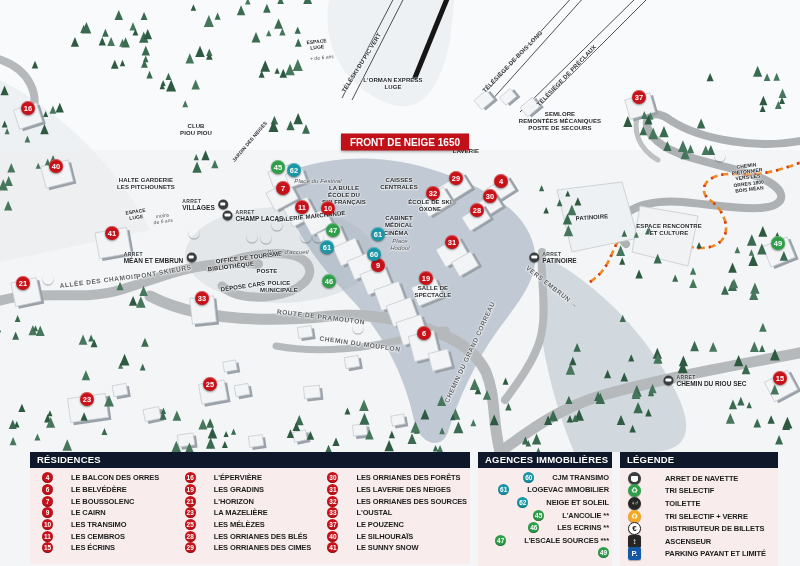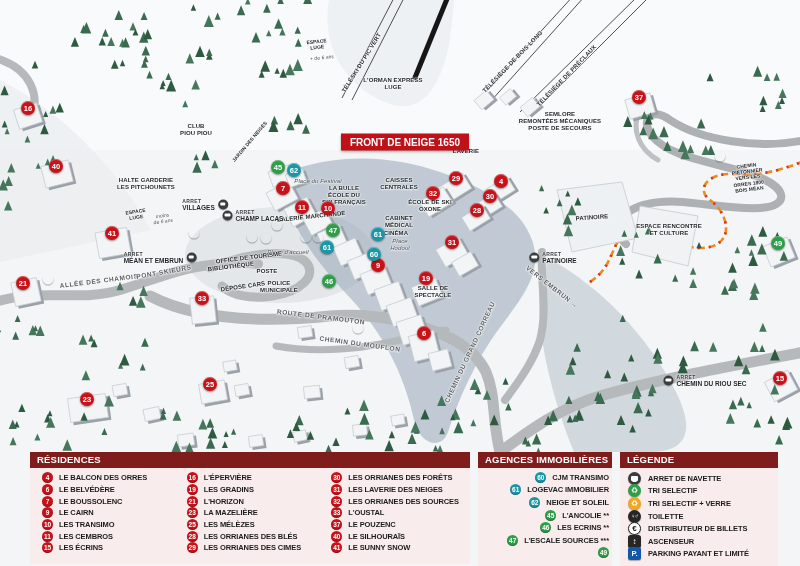--- a/index.html
+++ b/index.html
@@ -58,44 +58,44 @@
   .stop.icon-right{flex-direction:row-reverse;}
   .stop .ic{width:10px;height:10px;}
   .stop .ic::before{width:5.5px;height:3.5px;}
   .stop-txt{display:flex;flex-direction:column;line-height:1.05;
     text-shadow:0 0 2px #fff,0 0 2px #fff;}
   .stop-txt .arret{font:bold 5px "Liberation Sans",sans-serif;font-style:normal;color:#3a3f42;letter-spacing:.4px;}
   .stop-txt b{font:bold 6.5px "Liberation Sans",sans-serif;color:#1f2326;white-space:nowrap;}
 
   
   .legend-panel{position:absolute;}
-  .panel-head{height:16px;background:#7f1d1d;color:#fff;
+  .panel-head{height:16px;background:#0f172a;color:#fff;
     font:bold 9.5px/16px "Liberation Sans",sans-serif;padding-left:7px;letter-spacing:.2px;}
   .panel-body{background:rgba(248,235,235,.96);padding:4px 3px 5px 3px;}
   .res-cols{display:flex;}
   .res-col{flex:1;}
-  .row{display:flex;align-items:center;gap:6px;height:11.7px;padding-left:9px;}
+  .row{display:flex;align-items:center;gap:18px;height:11.7px;padding-left:9px;}
   .badge{width:11px;height:11px;border-radius:50%;color:#fff;flex:none;
     font:bold 6.5px "Liberation Sans",sans-serif;display:flex;align-items:center;justify-content:center;
     box-shadow:inset 0 -1px 1px rgba(0,0,0,.3);}
   .badge.red{background:#c8121a;}
   .badge.teal{background:#1b96a6;}
   .badge.green{background:#2f9e49;}
   .lbl{font:bold 7.5px "Liberation Sans",sans-serif;color:#1c1c1c;white-space:nowrap;letter-spacing:-.1px;}
   .residences-panel{left:30px;top:452px;width:440px;}
   .residences-panel .panel-body{height:87px;}
   .agences-panel{left:478px;top:452px;width:134px;}
   .agences-panel .row{height:12.6px;padding-left:5px;justify-content:flex-end;}
   .agences-panel .panel-body{padding:3px 3px 4px;height:95px;}
   .hotels-head{display:flex;align-items:flex-end;margin:1px 0 2px;}
   .hotels-line{flex:1;height:2px;background:#b01218;}
   .hotels-chip{background:#b01218;color:#fff;font:bold 9px "Liberation Sans",sans-serif;
     padding:3px 8px 2px;letter-spacing:.2px;}
   .legende-panel{left:620px;top:452px;width:158px;}
-  .legende-panel .row{height:12.6px;padding-left:5px;gap:7px;}
+  .legende-panel .row{height:12.6px;padding-left:5px;gap:24px;}
   .legende-panel .panel-body{padding:4px 3px 5px;height:93px;}
 </style>
 </head>
 <body>
 
 <div class="stage">
 
   <svg id="terrain" width="800" height="566" viewBox="0 0 800 566">
     <rect width="800" height="566" fill="#f3f5f6"></rect>
     <rect width="800" height="150" fill="#f8fafb"></rect>
@@ -930,26 +930,26 @@
     <div class="panel-body">
         <div class="row">
     <span class="ic bus-icon"></span>
     <span class="lbl">ARRET DE NAVETTE</span>
   </div>
         <div class="row">
     <span class="ic recycle-green-icon"></span>
     <span class="lbl">TRI SELECTIF</span>
   </div>
         <div class="row">
+    <span class="ic toilet-icon"></span>
+    <span class="lbl">TOILETTE</span>
+  </div>
+        <div class="row">
     <span class="ic recycle-yellow-icon"></span>
     <span class="lbl">TRI SELECTIF + VERRE</span>
-  </div>
-        <div class="row">
-    <span class="ic toilet-icon"></span>
-    <span class="lbl">TOILETTE</span>
   </div>
         <div class="row">
     <span class="ic atm-icon"></span>
     <span class="lbl">DISTRIBUTEUR DE BILLETS</span>
   </div>
         <div class="row">
     <span class="ic elevator-icon"></span>
     <span class="lbl">ASCENSEUR</span>
   </div>
         <div class="row">

